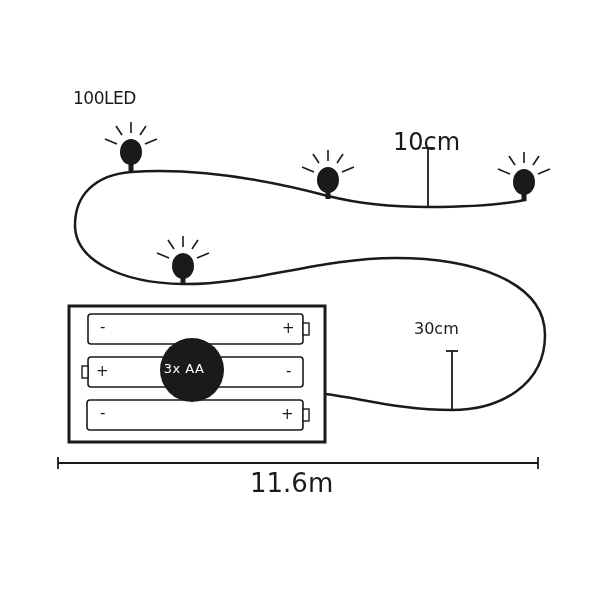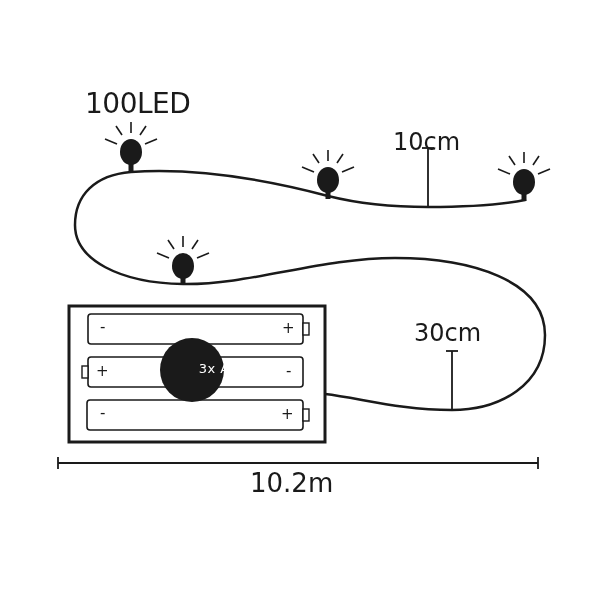--- a/index.html
+++ b/index.html
@@ -1,26 +1,26 @@
 <!DOCTYPE html>
 <html><head>
   <meta charset="utf-8">
   <style>
     html, body { margin: 0; padding: 0; background: #ffffff; }
     body { width: 600px; height: 600px; position: relative; overflow: hidden;
            font-family: "DejaVu Sans", "Liberation Sans", sans-serif; color: #1a1a1a; }
     .stage { position: absolute; left: 0; top: 0; width: 600px; height: 600px; }
     svg { position: absolute; left: 0; top: 0; }
     .label { position: absolute; white-space: nowrap; color: #1a1a1a; line-height: 1; }
-    .led-count { left: 85px; top: 90px; font-size: 28px; letter-spacing: -0.5px; }
+    .led-count { left: 73px; top: 90px; font-size: 17px; letter-spacing: -0.5px; }
     .spacing { left: 393px; top: 130px; font-size: 24px; }
-    .lead { left: 414px; top: 321px; font-size: 24px; }
+    .lead { left: 414px; top: 321px; font-size: 16px; }
     .length { left: 250px; top: 470px; font-size: 26px; }
     .badge-text { position: absolute; left: 160px; top: 361px; width: 48px; text-align: center;
-                  color: #ffffff; font-size: 13px; letter-spacing: 0.5px; padding-left: 35px; }
+                  color: #ffffff; font-size: 13px; letter-spacing: 0.5px; }
     .pol { position: absolute; font-size: 15px; color: #1a1a1a; line-height: 1; }
   </style>
 </head>
 <body>
 
 <div class="stage">
 
   <svg width="600" height="600" viewBox="0 0 600 600">
 
     <path d="M 525 200
@@ -105,21 +105,21 @@
     <g>
       <line x1="58" y1="463" x2="538" y2="463" stroke="#1a1a1a" stroke-width="1.8"></line>
       <line x1="58" y1="457" x2="58" y2="469" stroke="#1a1a1a" stroke-width="1.8"></line>
       <line x1="538" y1="457" x2="538" y2="469" stroke="#1a1a1a" stroke-width="1.8"></line>
     </g>
   </svg>
 
   <div class="label led-count">100LED</div>
   <div class="label spacing">10cm</div>
   <div class="label lead">30cm</div>
-  <div class="label length">10.2m</div>
+  <div class="label length">11.6m</div>
 
   <div class="badge-text">3x AA</div>
 
   <span class="pol" style="left:100px; top:320px;">-</span>
   <span class="pol" style="left:282px; top:321px;">+</span>
   <span class="pol" style="left:96px; top:364px;">+</span>
   <span class="pol" style="left:286px; top:364px;">-</span>
   <span class="pol" style="left:100px; top:406px;">-</span>
   <span class="pol" style="left:281px; top:407px;">+</span>
 </div>

